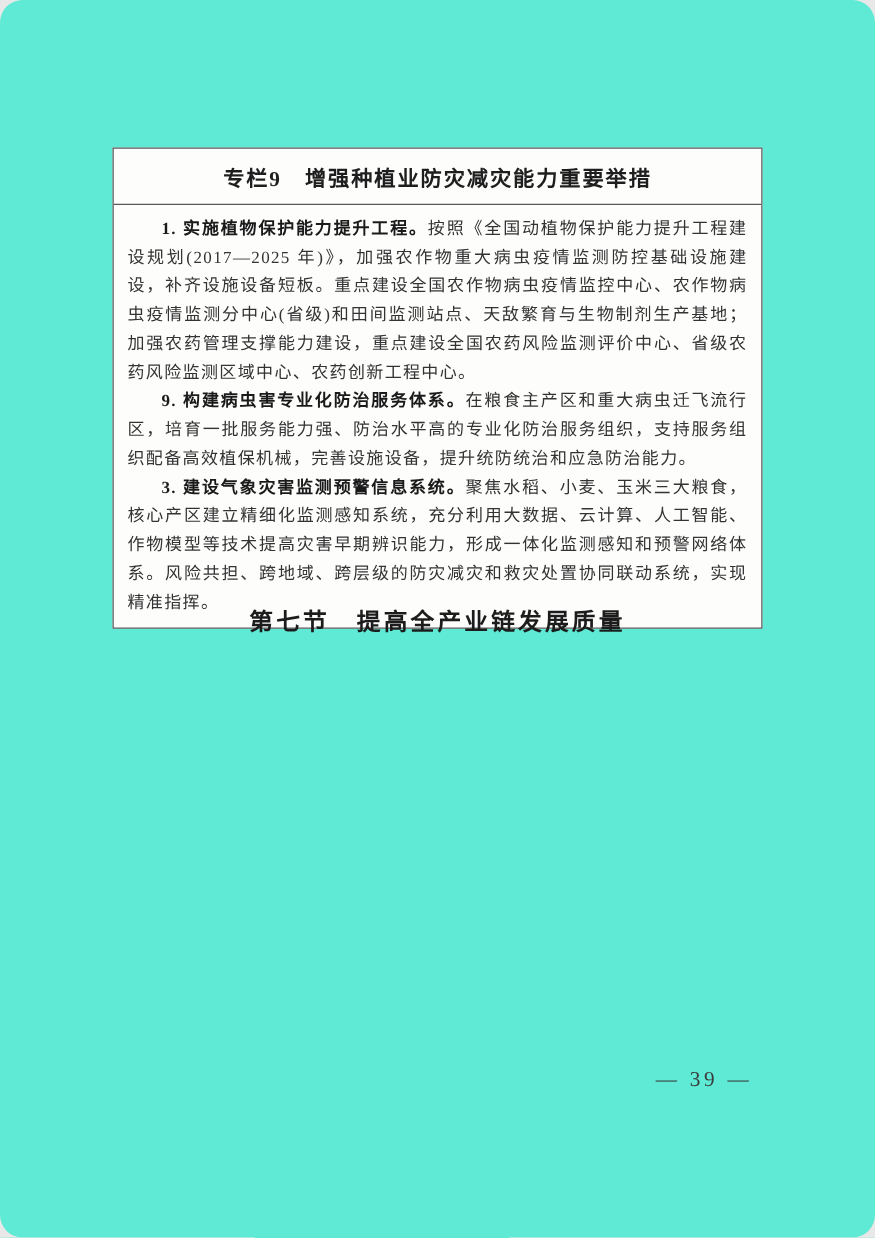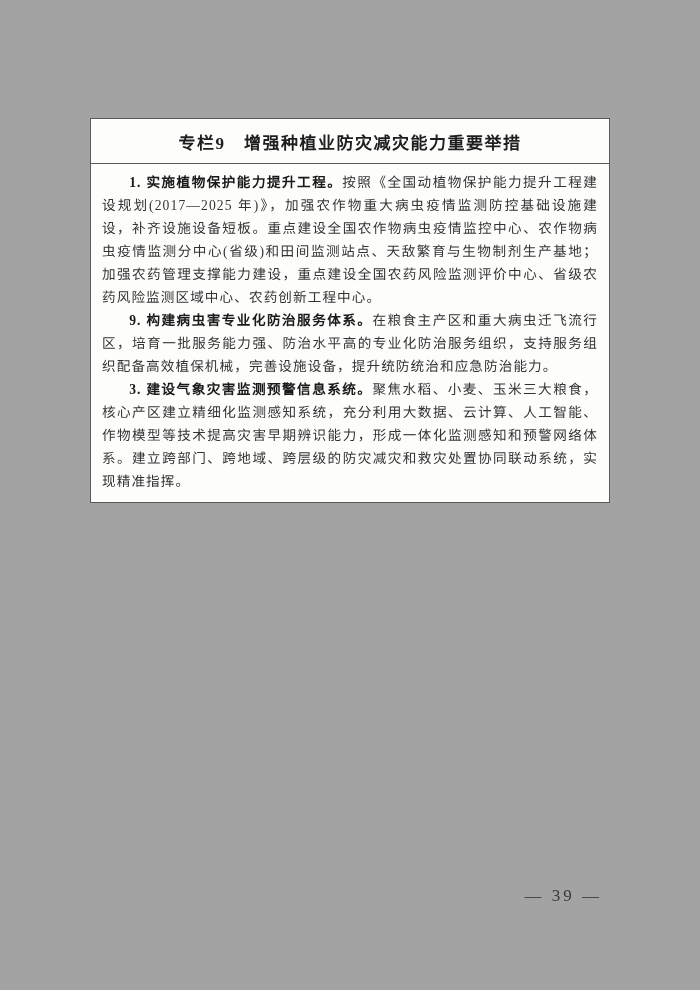--- a/index.html
+++ b/index.html
@@ -6,23 +6,24 @@
     margin: 0;
     padding: 0;
     background: #e8e8e8;
     font-family: "Liberation Serif", "DejaVu Serif", serif;
   }
   .page {
     position: relative;
     width: 700px;
     height: 990px;
     margin: 0 auto;
-    background: #a3a3a3;
+    background: #5eead4;
     color: #2b2b2b;
     overflow: hidden;
+    border-radius: 18px;
   }
   
   .column-box {
     position: absolute;
     left: 90px;
     top: 118px;
     width: 518px;
     border: 1.5px solid #5a5a5a;
     background: #fdfdfc;
   }
@@ -78,38 +79,39 @@
     text-align: justify;
     text-justify: inter-character;
     color: #3a3a3a;
   }
   .main-para b {
     color: #161616;
   }
   
   .page-number {
     position: absolute;
-    top: 886px;
+    top: 854px;
     right: 98px;
     font-size: 17px;
     letter-spacing: 3px;
     color: #3a3a3a;
   }
 </style>
 </head>
 <body>
 
 <div class="page">
 
   <div class="column-box">
     <div class="column-box-title">专栏9　增强种植业防灾减灾能力重要举措</div>
     <div class="column-box-body">
       <p><b>1. 实施植物保护能力提升工程。</b><span>按照《全国动植物保护能力提升工程建设规划(2017—2025 年)》，加强农作物重大病虫疫情监测防控基础设施建设，补齐设施设备短板。重点建设全国农作物病虫疫情监控中心、农作物病虫疫情监测分中心(省级)和田间监测站点、天敌繁育与生物制剂生产基地；加强农药管理支撑能力建设，重点建设全国农药风险监测评价中心、省级农药风险监测区域中心、农药创新工程中心。</span></p>
       <p><b>9. 构建病虫害专业化防治服务体系。</b><span>在粮食主产区和重大病虫迁飞流行区，培育一批服务能力强、防治水平高的专业化防治服务组织，支持服务组织配备高效植保机械，完善设施设备，提升统防统治和应急防治能力。</span></p>
-      <p><b>3. 建设气象灾害监测预警信息系统。</b><span>聚焦水稻、小麦、玉米三大粮食，核心产区建立精细化监测感知系统，充分利用大数据、云计算、人工智能、作物模型等技术提高灾害早期辨识能力，形成一体化监测感知和预警网络体系。建立跨部门、跨地域、跨层级的防灾减灾和救灾处置协同联动系统，实现精准指挥。</span></p>
+      <p><b>3. 建设气象灾害监测预警信息系统。</b><span>聚焦水稻、小麦、玉米三大粮食，核心产区建立精细化监测感知系统，充分利用大数据、云计算、人工智能、作物模型等技术提高灾害早期辨识能力，形成一体化监测感知和预警网络体系。风险共担、跨地域、跨层级的防灾减灾和救灾处置协同联动系统，实现精准指挥。</span></p>
     </div>
   </div>
 
+  <div class="section-heading">第七节　提高全产业链发展质量</div>
 
 
   <div class="page-number">— 39 —</div>
 
 </div>
 
 </body></html>

